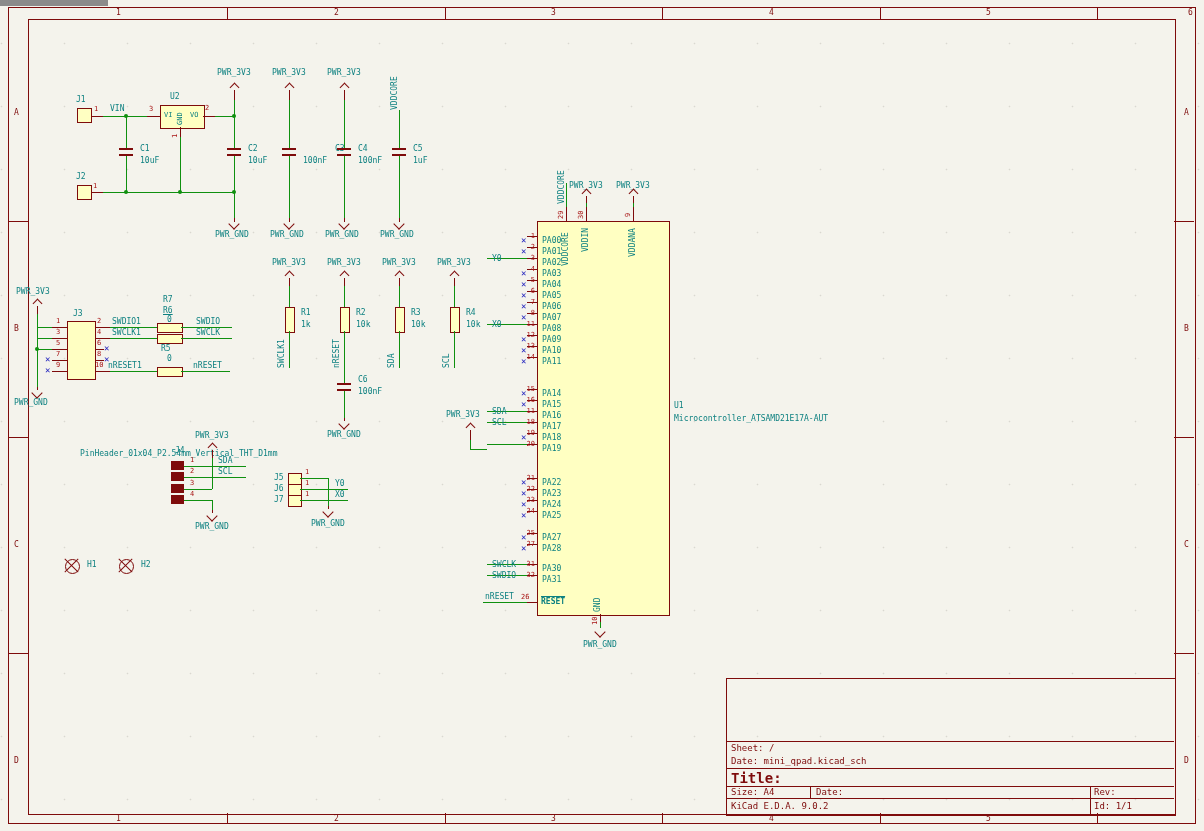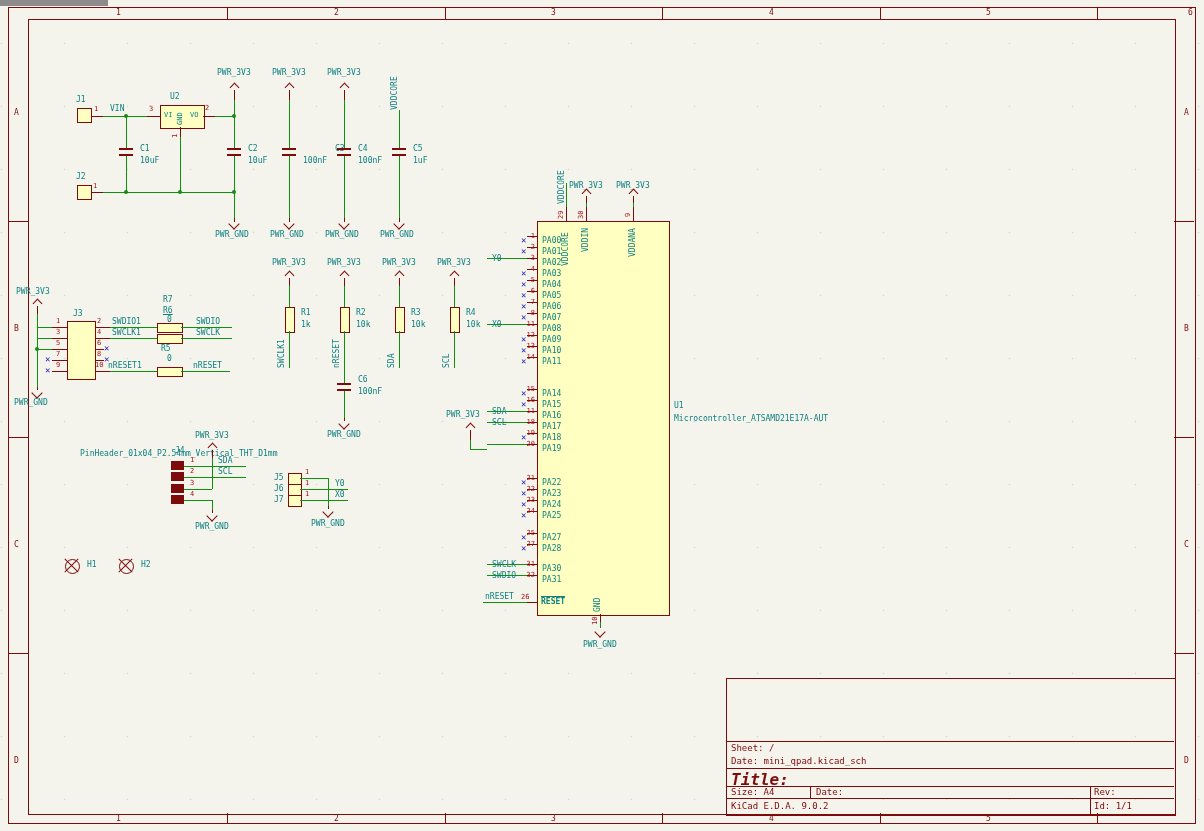--- a/index.html
+++ b/index.html
@@ -32,21 +32,21 @@
   .circ{position:absolute;border:1px solid #7e0b0b;border-radius:50%;background:transparent;}
   .hline{position:absolute;height:1px;width:19px;background:#7e0b0b;}
   .prow{position:relative;height:11px;}
   .prow .stub{position:absolute;right:0;top:5;width:10px;height:1px;background:#7e0b0b;}
   .prow .wire{position:absolute;left:0;top:5;width:40px;height:1px;background:#0f900f;}
   .prow .ncx{position:absolute;left:34px;top:0;font-size:9px;line-height:1;color:#2b2bc0;}
   .prow .num{position:absolute;right:2px;top:-3px;font-size:7px;line-height:1;color:#a81414;}
   .prow .netlbl{position:absolute;left:5px;top:-3px;font-size:8px;line-height:1;color:#0e8181;white-space:nowrap;}
   .prow .pname{position:absolute;left:55px;top:1px;font-size:8px;line-height:1;color:#0e8181;white-space:nowrap;}
   .ovl{text-decoration:overline;font-weight:bold;}
-  .ttl{font-size:16px;font-weight:bold;font-style:italic;}
+  .ttl{font-size:14px;font-weight:bold;}
   .tb{font-size:9px;}
   .tab{position:absolute;left:0;top:0;width:108px;height:6px;background:#8b8b8b;}
 </style>
 </head>
 <body>
 
 <div id="sheet">
 
   <div class="tab"></div>
 

